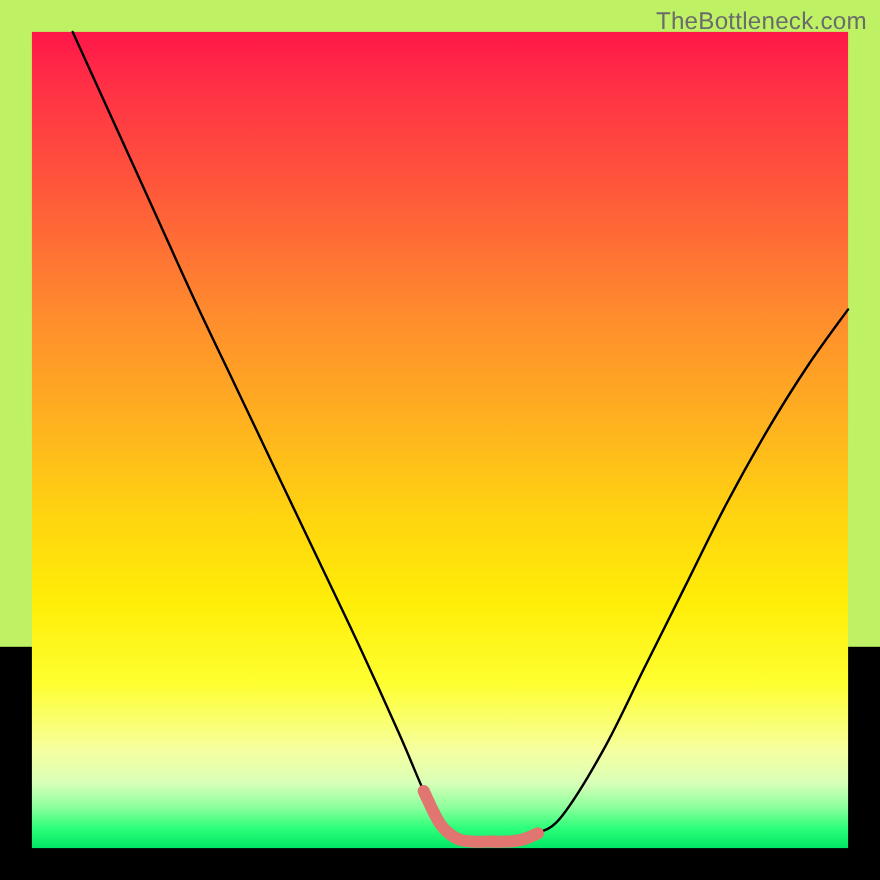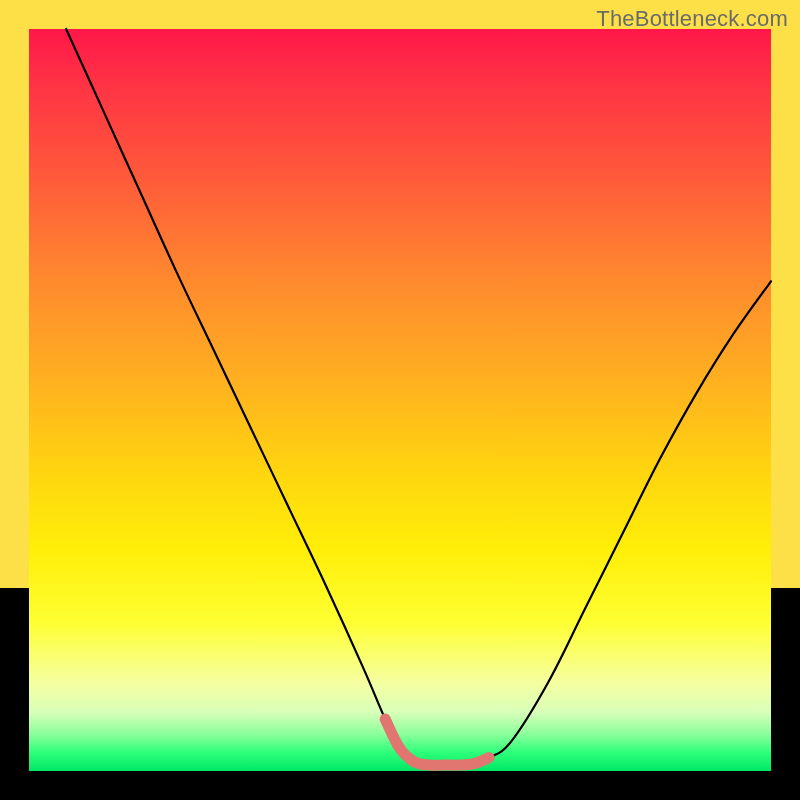--- a/index.html
+++ b/index.html
@@ -8,21 +8,21 @@
     width: 800px;
     height: 800px;
     background: #000;
     overflow: hidden;
     font-family: Arial, Helvetica, sans-serif;
   }
   .frame {
     position: relative;
     width: 800px;
     height: 588px;
-    background: #fde047;
+    background: #bef264;
   }
   .plot-area {
     position: absolute;
     left: 29px;
     top: 29px;
     width: 742px;
     height: 742px;
     
     background: linear-gradient(
       to bottom,

